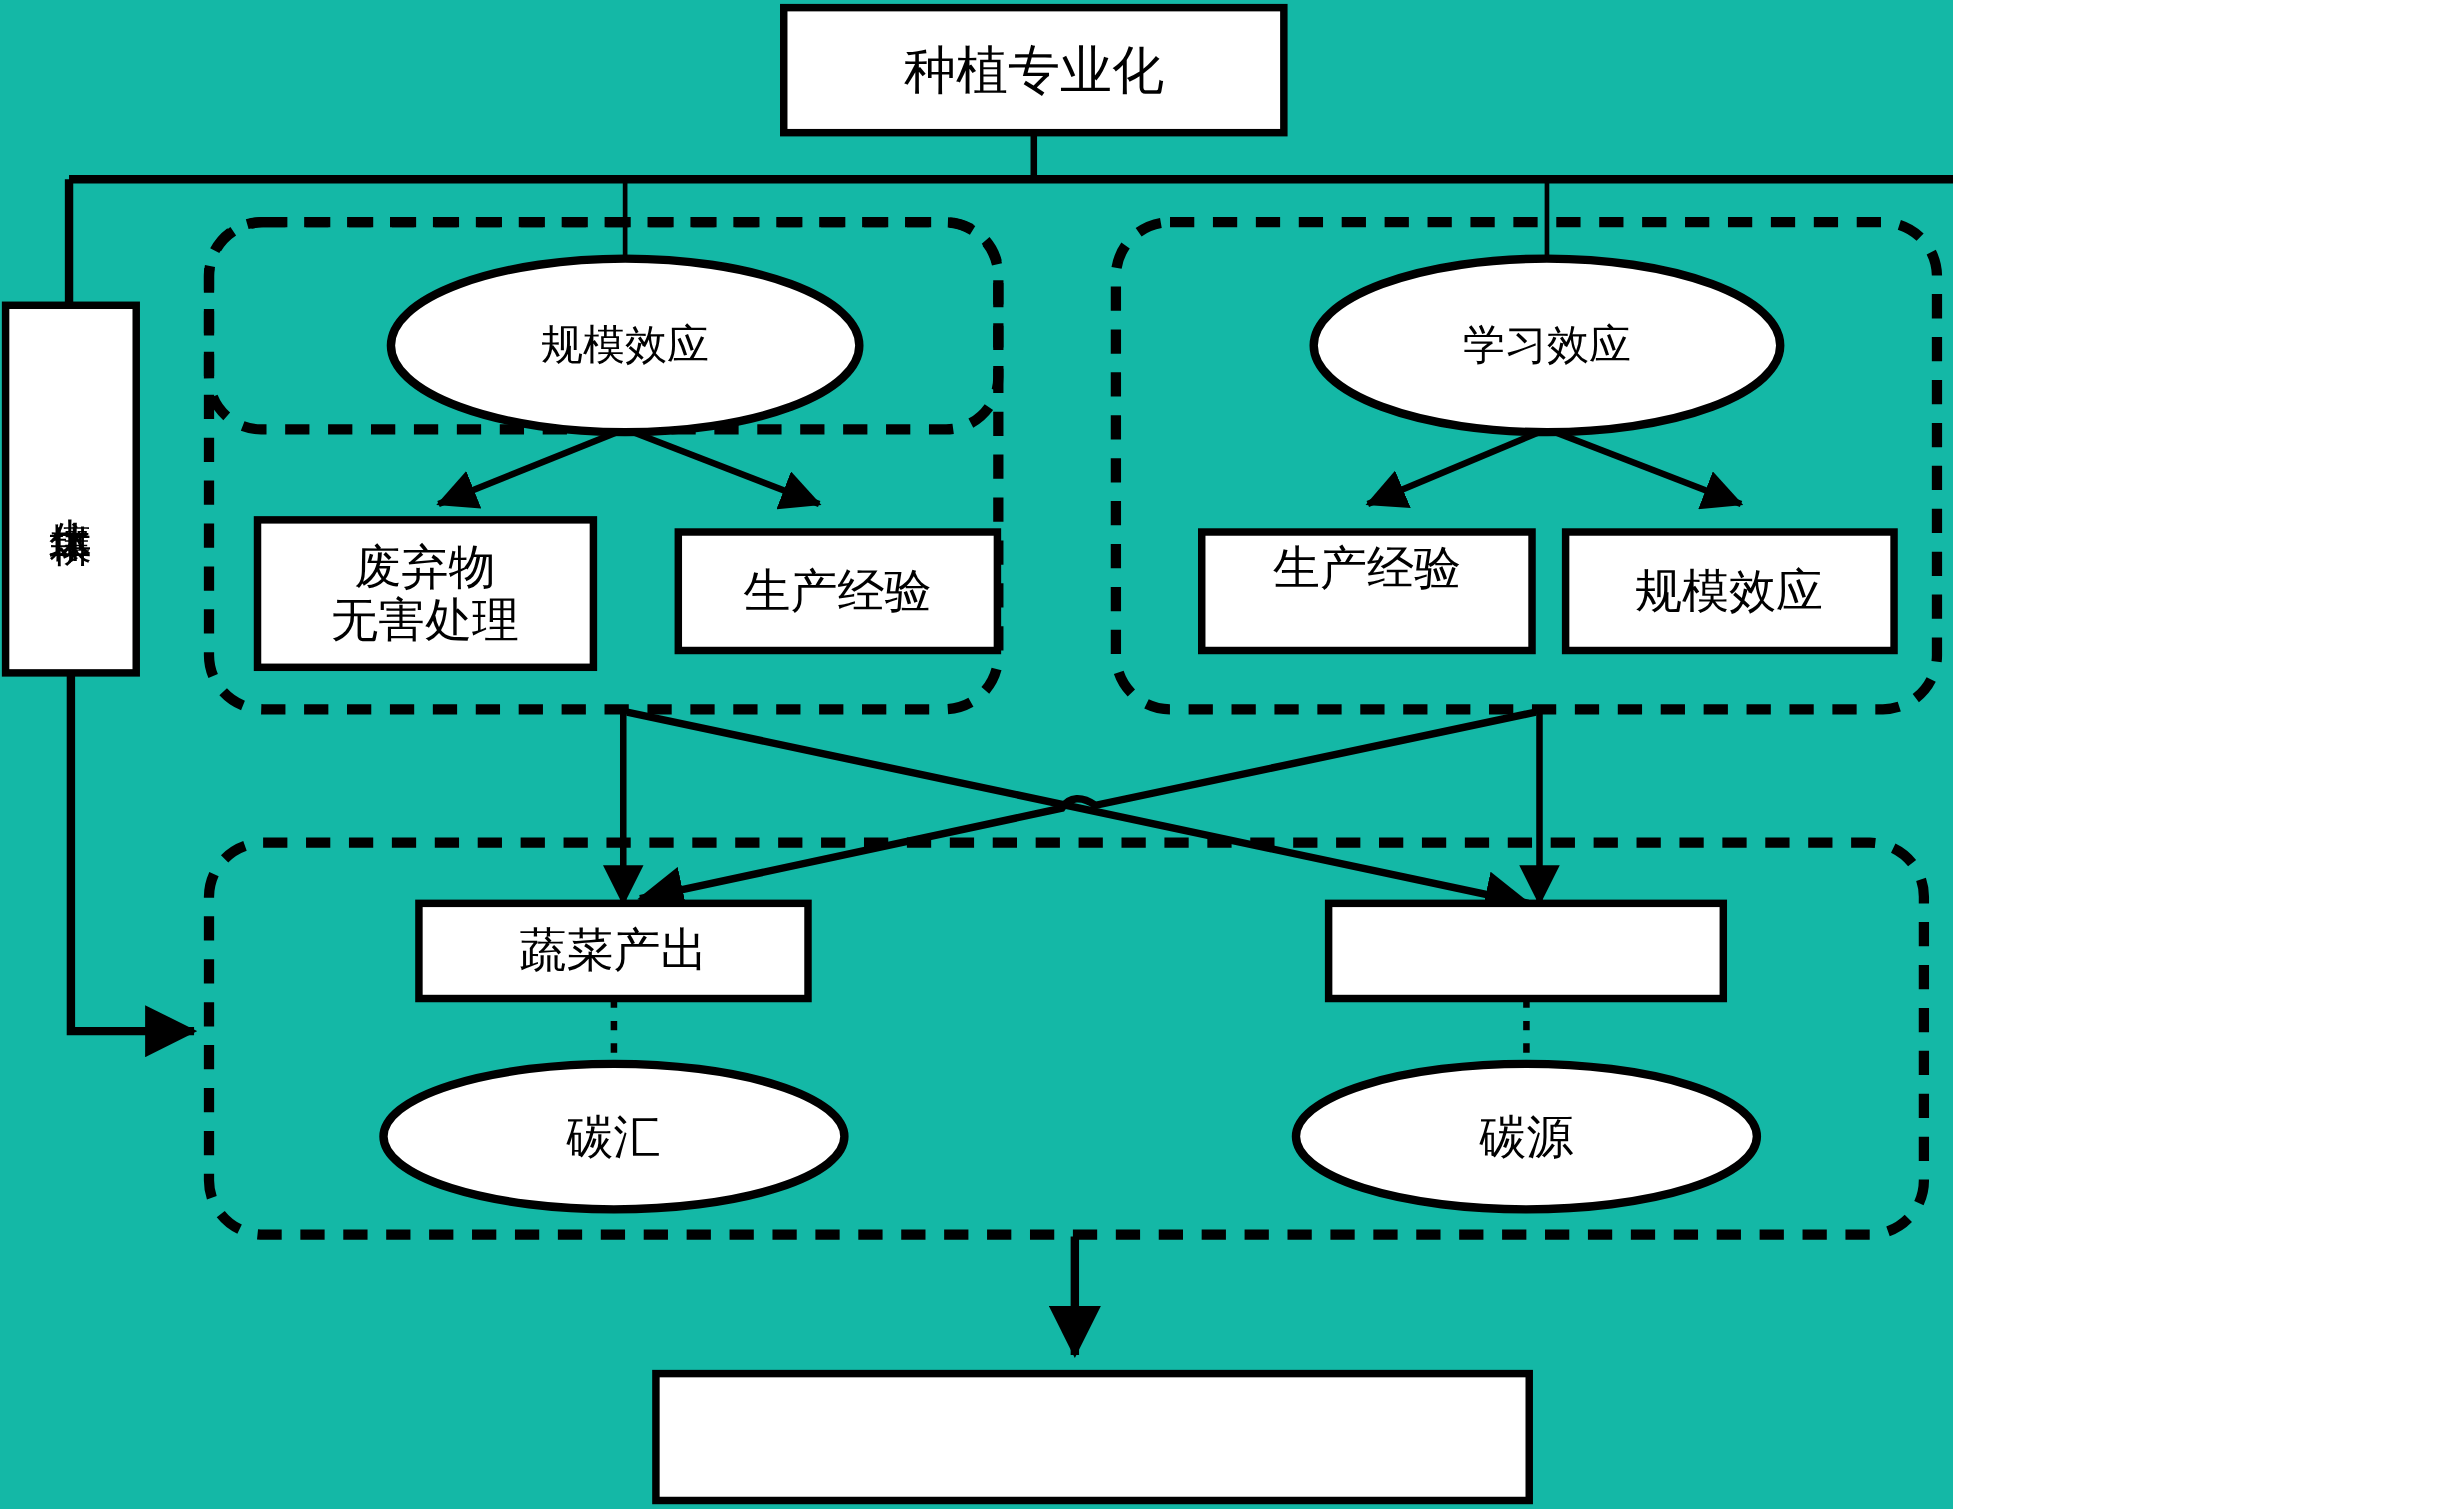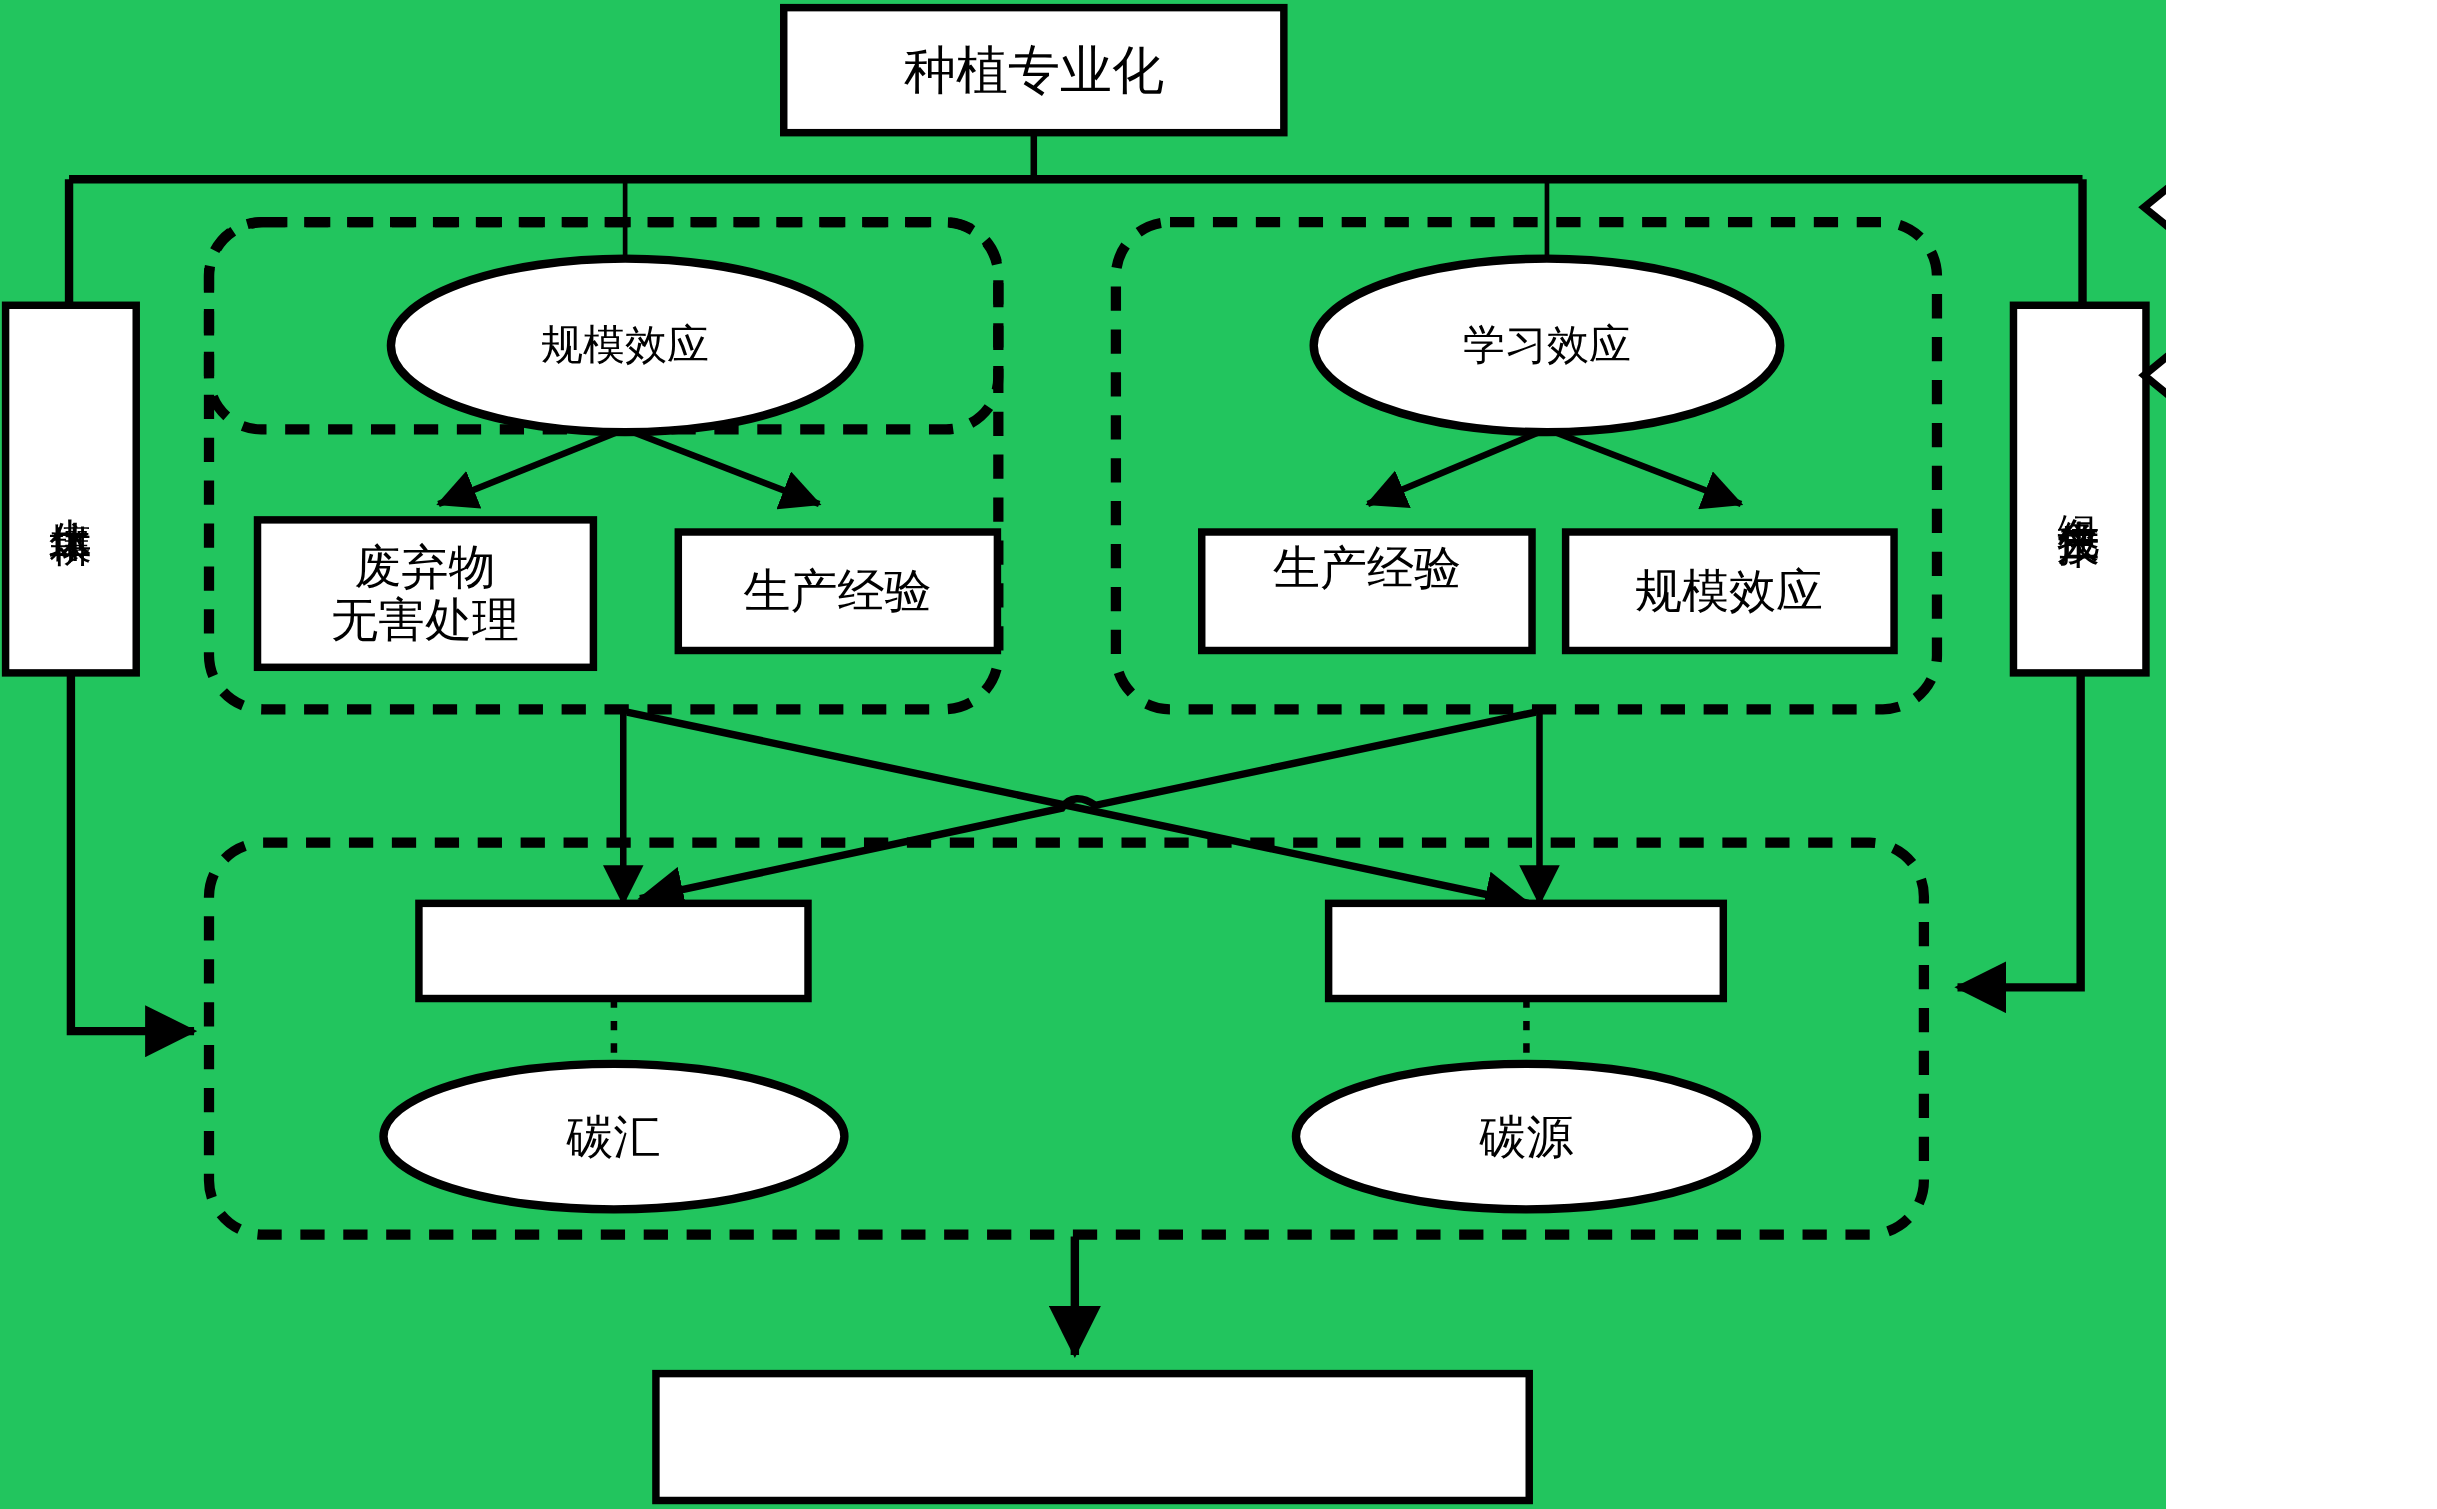--- a/index.html
+++ b/index.html
@@ -6,23 +6,23 @@
   html, body {
     margin: 0;
     padding: 0;
     background: #ffffff;
   }
   body {
     font-family: "DejaVu Sans", "Liberation Sans", sans-serif;
   }
   #canvas {
     position: relative;
-    width: 2166px;
+    width: 1953px;
     height: 1510px;
-    background: #22c55e;
+    background: #14b8a6;
     overflow: hidden;
   }
   svg.layer {
     position: absolute;
     left: 0;
     top: 0;
     width: 2438px;
     height: 1510px;
   }
   .node-text {
@@ -155,20 +155,21 @@
 无害处理</div>
 
   <div class="node-text t-mid" style="left:678px; top:532px; width:319px; height:118px;">生产经验</div>
 
   <div class="node-text t-big" style="left:1314px; top:258px; width:466px; height:174px;">学习效应</div>
 
   <div class="node-text t-mid" style="left:1202px; top:509px; width:330px; height:118px;">生产经验</div>
 
   <div class="node-text t-mid" style="left:1565px; top:532px; width:328px; height:118px;">规模效应</div>
 
+  <div class="node-text t-mid" style="left:419px; top:903px; width:389px; height:95px;">蔬菜产出</div>
 
 
   <div class="node-text t-mid" style="left:383px; top:1064px; width:461px; height:146px;">碳汇</div>
 
   <div class="node-text t-mid" style="left:1296px; top:1064px; width:461px; height:146px;">碳源</div>
 
 
   <div class="node-text t-sm vtext" style="left:2288px; top:93px; width:131px; height:280px;">农产品市场</div>
 
   <div class="node-text t-sm vtext" style="left:2288px; top:397px; width:131px; height:280px;">政府补贴</div>

